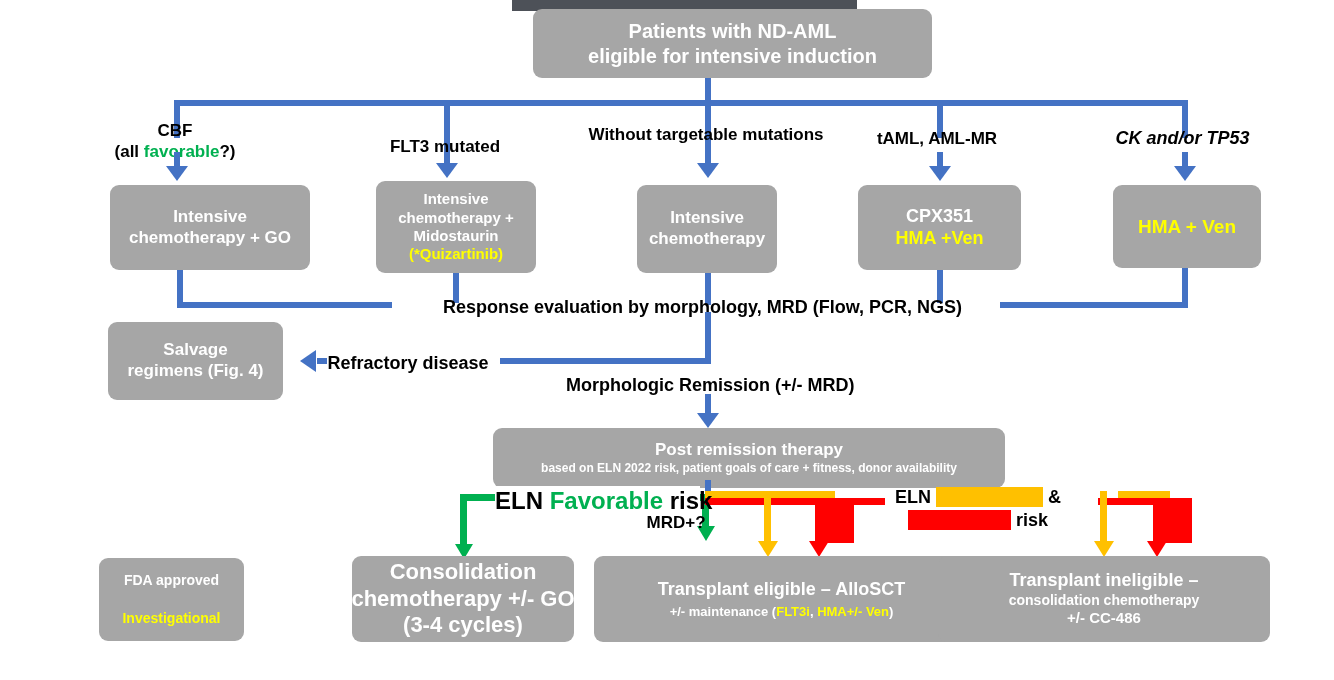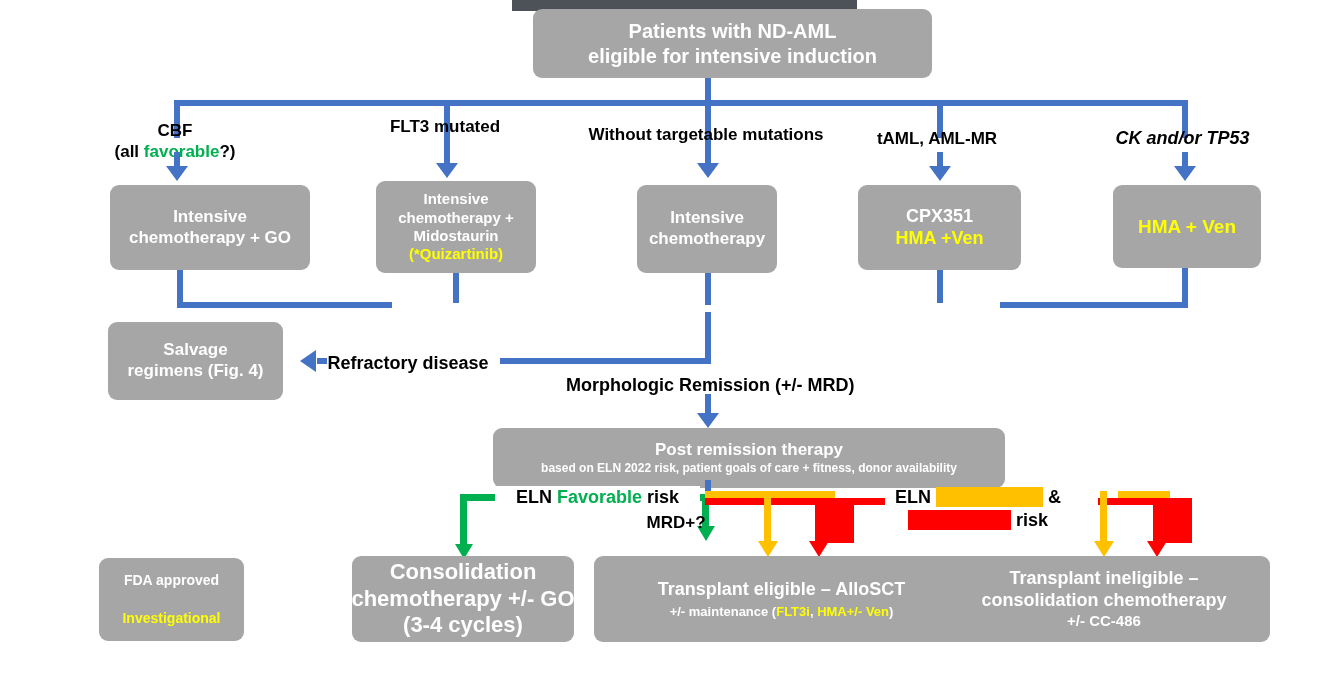--- a/index.html
+++ b/index.html
@@ -119,21 +119,21 @@
   <div class="bl blv" style="left:444px;top:100px;height:66px;"></div>
   <div class="bl blv" style="left:705px;top:100px;height:66px;"></div>
   <div class="bl blv" style="left:937px;top:100px;height:38px;"></div>
   <div class="bl blv" style="left:1182px;top:100px;height:38px;"></div>
 
   <div class="lbl" style="left:114px;top:120px;width:122px;font-size:17px;">
     <span>CBF</span><br>
     <span><span>(all </span><span class="g">favorable</span><span>?)</span></span>
   </div>
 
-  <div class="lbl" style="left:369px;top:116px;width:152px;font-size:17px;">
+  <div class="lbl" style="left:369px;top:136px;width:152px;font-size:17px;">
     <span>FLT3 mutated</span>
   </div>
 
   <div class="lbl" style="left:578px;top:124px;width:256px;font-size:17px;">
     <span>Without targetable mutations</span>
   </div>
 
   <div class="lbl" style="left:856px;top:128px;width:162px;font-size:17px;">
     <span>tAML, AML-MR</span>
   </div>
@@ -183,20 +183,23 @@
   <div class="bl blv" style="left:177px;top:270px;height:38px;"></div>
   <div class="bl blh" style="left:177px;top:302px;width:215px;"></div>
 
   <div class="bl blv" style="left:453px;top:273px;height:30px;"></div>
   <div class="bl blv" style="left:705px;top:273px;height:32px;"></div>
   <div class="bl blv" style="left:937px;top:270px;height:33px;"></div>
 
   <div class="bl blv" style="left:1182px;top:268px;height:40px;"></div>
   <div class="bl blh" style="left:1000px;top:302px;width:188px;"></div>
 
+  <div class="lbl" style="left:430px;top:296px;width:545px;font-size:18px;">
+    <span>Response evaluation by morphology, MRD (Flow, PCR, NGS)</span>
+  </div>
 
   <div class="bl blv" style="left:705px;top:312px;height:50px;"></div>
 
   <div class="bl blh" style="left:500px;top:358px;width:211px;"></div>
   <div class="bl blh" style="left:317px;top:358px;width:60px;"></div>
   <div class="barrow-left" style="left:300px;top:350px;"></div>
 
   <div class="lbl" style="left:327px;top:352px;width:162px;font-size:18px;background:#ffffff;">
     <span>Refractory disease</span>
   </div>
@@ -238,21 +241,21 @@
 
   <div class="cl clv red" style="left:815px;top:498px;height:45px;"></div>
   <div class="rarrow" style="left:808.5px;top:541px;"></div>
 
   <div class="cl clv gold" style="left:1100px;top:491px;height:52px;"></div>
   <div class="goarrow" style="left:1093.5px;top:541px;"></div>
 
   <div class="cl clv red" style="left:1153px;top:498px;height:45px;"></div>
   <div class="rarrow" style="left:1146.5px;top:541px;"></div>
 
-  <div class="lbl" style="left:495px;top:486px;width:205px;font-size:18px;background:#ffffff;">
+  <div class="lbl" style="left:495px;top:486px;width:205px;font-size:24px;background:#ffffff;">
     <span>ELN </span><span class="g">Favorable</span><span> risk</span>
   </div>
 
   <div class="lbl" style="left:641px;top:512px;width:70px;font-size:17px;">
     <span>MRD+?</span>
   </div>
 
   <div class="lbl" style="left:862px;top:486px;width:232px;font-size:18px;text-align:center;">
     <span><span>ELN </span><span class="gold">Intermediate</span><span> &amp;</span></span><br>
     <span><span class="red">Adverse</span><span> risk</span></span>
@@ -264,21 +267,21 @@
     <span class="ln">(3-4 cycles)</span>
   </div>
 
   <div class="box" style="left:594px;top:556px;width:375px;height:86px;">
     <span class="ln" style="font-size:18px;">Transplant eligible – AlloSCT</span>
     <span class="ln" style="font-size:13px;margin-top:3px;"><span>+/- maintenance (</span><span class="yellow">FLT3i</span><span>, </span><span class="yellow">HMA+/- Ven</span><span>)</span></span>
   </div>
 
   <div class="box" style="left:938px;top:556px;width:332px;height:86px;">
     <span class="ln" style="font-size:18px;">Transplant ineligible –</span>
-    <span class="ln" style="font-size:18px;text-align:right;">consolidation chemotherapy</span>
+    <span class="ln" style="font-size:14px;text-align:right;">consolidation chemotherapy</span>
     <span class="ln" style="font-size:15px;text-align:center;">+/- CC-486</span>
   </div>
 
   <div class="box" style="left:99px;top:558px;width:145px;height:83px;font-size:14px;justify-content:space-around;">
     <span class="ln">FDA approved</span>
     <span class="ln yellow">Investigational</span>
   </div>
 
 </div>
 

